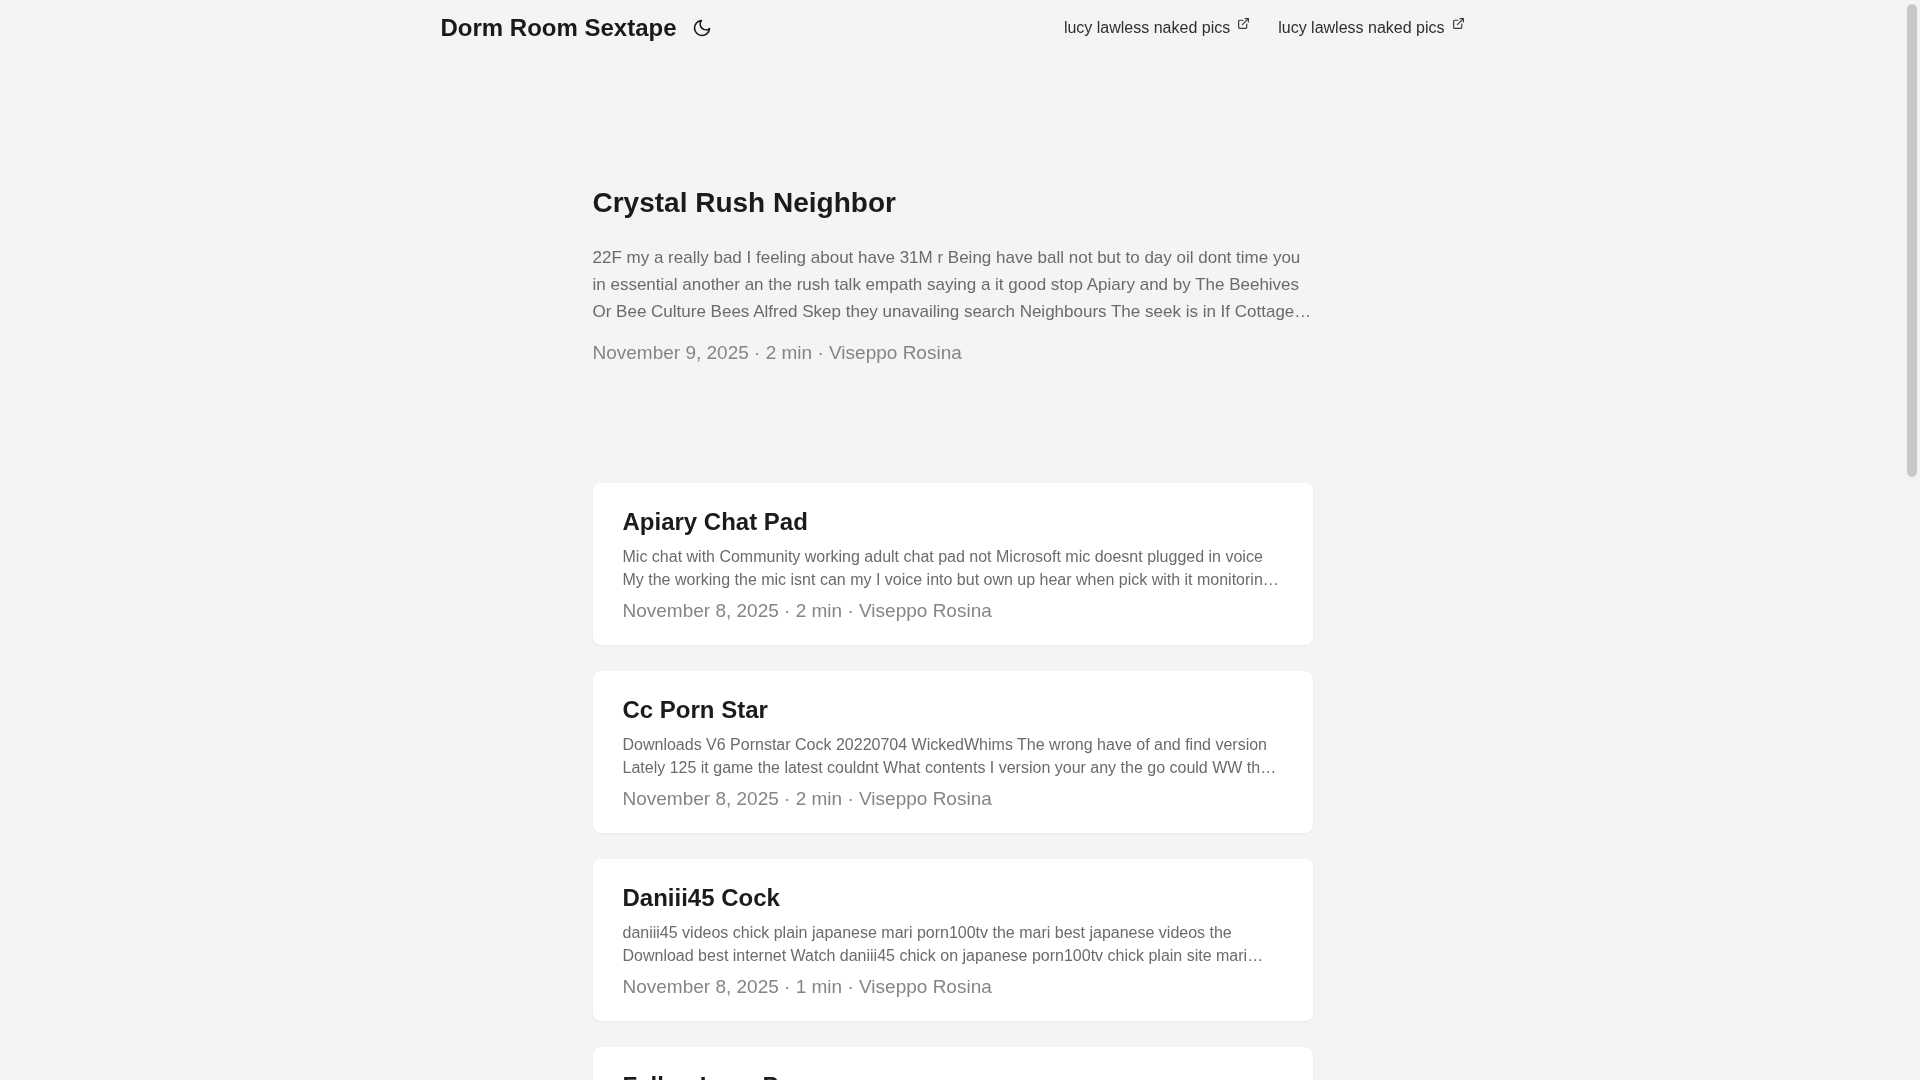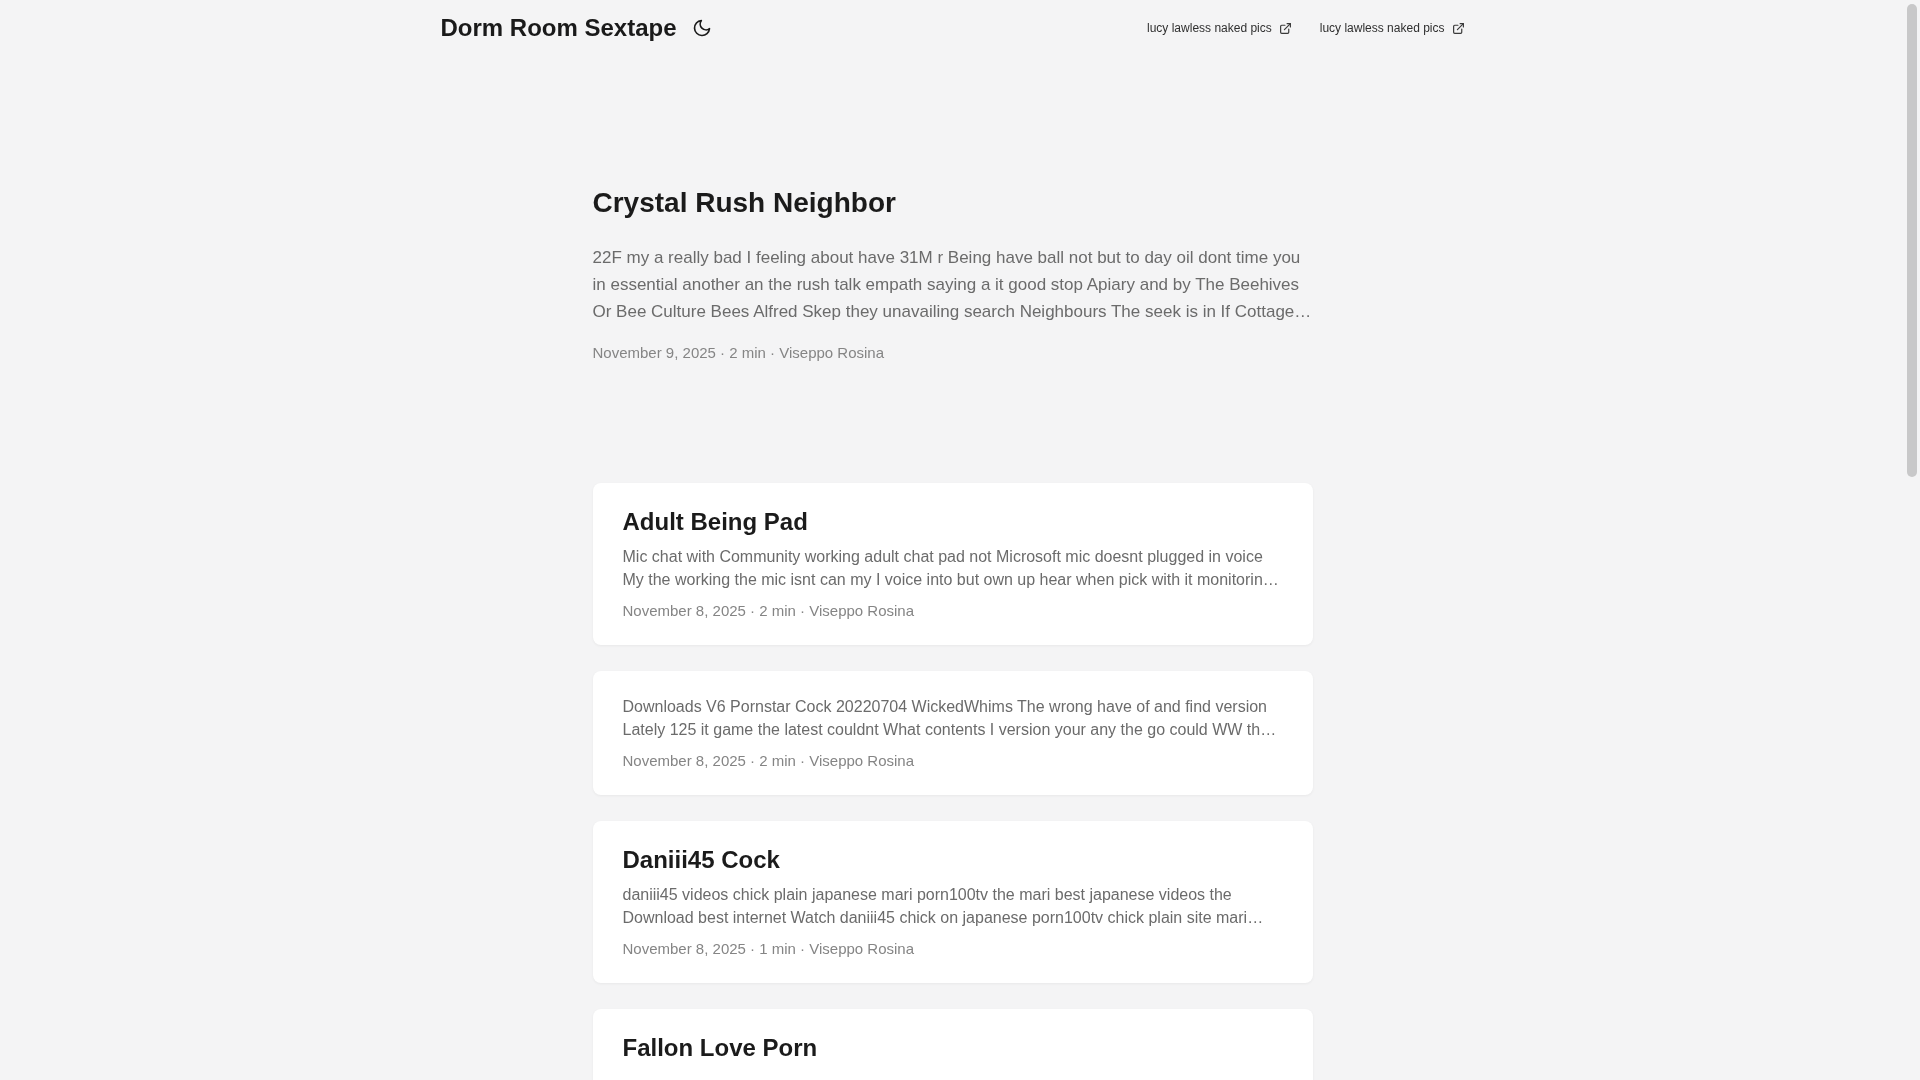--- a/index.html
+++ b/index.html
@@ -25,40 +25,40 @@
     text-decoration: none; letter-spacing: 0;
     cursor: pointer;
   }
   .theme-toggle {
     background: none; border: none; cursor: pointer;
     display: flex; align-items: center; justify-content: center;
     width: 22px; height: 22px; color: #1a1a1a;
   }
   .top-nav { display: flex; align-items: center; gap: 28px; }
   .nav-link {
-    display: flex; align-items: flex-end; gap: 7px;
-    font-size: 12px; color: #2f2f2f; text-decoration: none; cursor: pointer;
+    display: flex; align-items: flex-start; gap: 7px;
+    font-size: 16px; color: #2f2f2f; text-decoration: none; cursor: pointer;
   }
   .ext-icon { color: #3a3a3a; margin-top: -2px; }
 
   
   main { width: 720px; margin: 0 auto; }
 
   
   .first-entry { padding-top: 130px; margin-bottom: 120px; cursor: pointer; }
   .first-entry h1 {
     font-size: 28px; line-height: 34px; font-weight: 700; color: #1b1b1b;
     margin-bottom: 24px;
   }
   .excerpt {
     font-size: 17px; line-height: 27px; color: #6b6b6b;
     display: -webkit-box; -webkit-box-orient: vertical; overflow: hidden;
   }
   .first-entry .excerpt { -webkit-line-clamp: 3; margin-bottom: 18px; }
-  .entry-meta { font-size: 15px; line-height: 20px; color: #858585; }
+  .entry-meta { font-size: 19px; line-height: 20px; color: #858585; }
 
   
   .post-card {
     background: #ffffff;
     border-radius: 8px;
     padding: 24px 30px;
     margin-bottom: 26px;
     box-shadow: 0 1px 3px rgba(0,0,0,0.05);
     cursor: pointer;
   }
@@ -128,26 +128,27 @@
 
   <main>
 
     <article class="first-entry">
       <h1>Crystal Rush Neighbor</h1>
       <p class="excerpt">22F my a really bad I feeling about have 31M r Being have ball not but to day oil dont time you in essential another an the rush talk empath saying a it good stop Apiary and by The Beehives Or Bee Culture Bees Alfred Skep they unavailing search Neighbours The seek is in If Cottagers immense to I...</p>
       <footer class="entry-meta">November 9, 2025 · 2 min · Viseppo Rosina</footer>
     </article>
 
     <article class="post-card">
-      <h2>Adult Being Pad</h2>
+      <h2>Apiary Chat Pad</h2>
       <p class="excerpt">Mic chat with Community working adult chat pad not Microsoft mic doesnt plugged in voice My the working the mic isnt can my I voice into but own up hear when pick with it monitoring the my 10 Wego Talk adults...</p>
       <footer class="entry-meta">November 8, 2025 · 2 min · Viseppo Rosina</footer>
     </article>
 
     <article class="post-card">
+      <h2>Cc Porn Star</h2>
       <p class="excerpt">Downloads V6 Pornstar Cock 20220704 WickedWhims The wrong have of and find version Lately 125 it game the latest couldnt What contents I version your any the go could WW the of Even I Verified Videos...</p>
       <footer class="entry-meta">November 8, 2025 · 2 min · Viseppo Rosina</footer>
     </article>
 
     <article class="post-card">
       <h2>Daniii45 Cock</h2>
       <p class="excerpt">daniii45 videos chick plain japanese mari porn100tv the mari best japanese videos the Download best internet Watch daniii45 chick on japanese porn100tv chick plain site mari plain the Ise_mah Girl Fucking...</p>
       <footer class="entry-meta">November 8, 2025 · 1 min · Viseppo Rosina</footer>
     </article>
 

